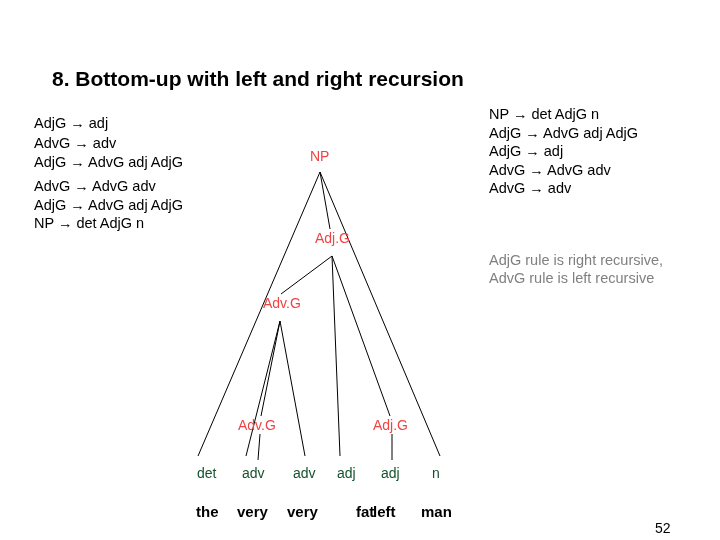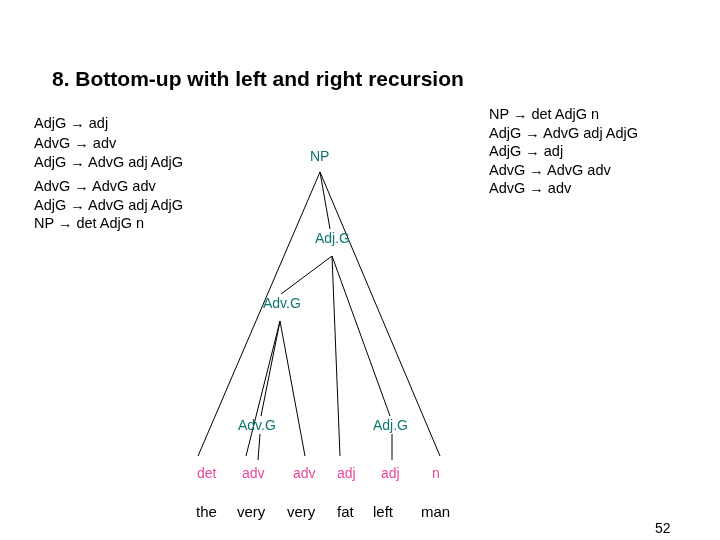--- a/index.html
+++ b/index.html
@@ -67,32 +67,32 @@
   }
   #tree-svg {
     position: absolute;
     left: 0;
     top: 0;
   }
   .node-label {
     position: absolute;
     font-size: 14px;
     white-space: nowrap;
-    color: #0f766e;
+    color: #ef4444;
   }
   .pos-label {
     position: absolute;
     font-size: 14px;
     white-space: nowrap;
-    color: #ec4899;
+    color: #14532d;
   }
   .word-label {
     position: absolute;
     font-size: 15px;
-    font-weight: normal;
+    font-weight: bold;
     white-space: nowrap;
     color: #000000;
   }
 </style>
 </head>
 <body>
 
 <div id="slide">
 
   <div id="title">8. Bottom-up with left and right recursion</div>
@@ -107,20 +107,24 @@
   </div>
 
   <div class="rules-col" id="rules-right">
     <div class="rule">NP → det AdjG n</div>
     <div class="rule">AdjG → AdvG adj AdjG</div>
     <div class="rule">AdjG → adj</div>
     <div class="rule">AdvG → AdvG adv</div>
     <div class="rule">AdvG → adv</div>
   </div>
 
+  <div id="note">
+    <div>AdjG rule is right recursive,</div>
+    <div>AdvG rule is left recursive</div>
+  </div>
 
   <svg id="tree-svg" width="720" height="540">
     <g stroke="#000000" stroke-width="1" fill="none" shape-rendering="geometricPrecision">
 
       <line x1="320" y1="148" x2="198" y2="432"></line>
 
       <line x1="320" y1="148" x2="330" y2="205"></line>
 
       <line x1="320" y1="148" x2="440" y2="432"></line>
 
@@ -151,19 +155,19 @@
   <div class="pos-label" style="left:197px; top:441px;">det</div>
   <div class="pos-label" style="left:242px; top:441px;">adv</div>
   <div class="pos-label" style="left:293px; top:441px;">adv</div>
   <div class="pos-label" style="left:337px; top:441px;">adj</div>
   <div class="pos-label" style="left:381px; top:441px;">adj</div>
   <div class="pos-label" style="left:432px; top:441px;">n</div>
 
   <div class="word-label" style="left:196px; top:479px;">the</div>
   <div class="word-label" style="left:237px; top:479px;">very</div>
   <div class="word-label" style="left:287px; top:479px;">very</div>
-  <div class="word-label" style="left:337px; top:479px;">fat</div>
+  <div class="word-label" style="left:356px; top:479px;">fat</div>
   <div class="word-label" style="left:373px; top:479px;">left</div>
   <div class="word-label" style="left:421px; top:479px;">man</div>
 
   <div id="pageno">52</div>
 
 </div>
 
 </body></html>

